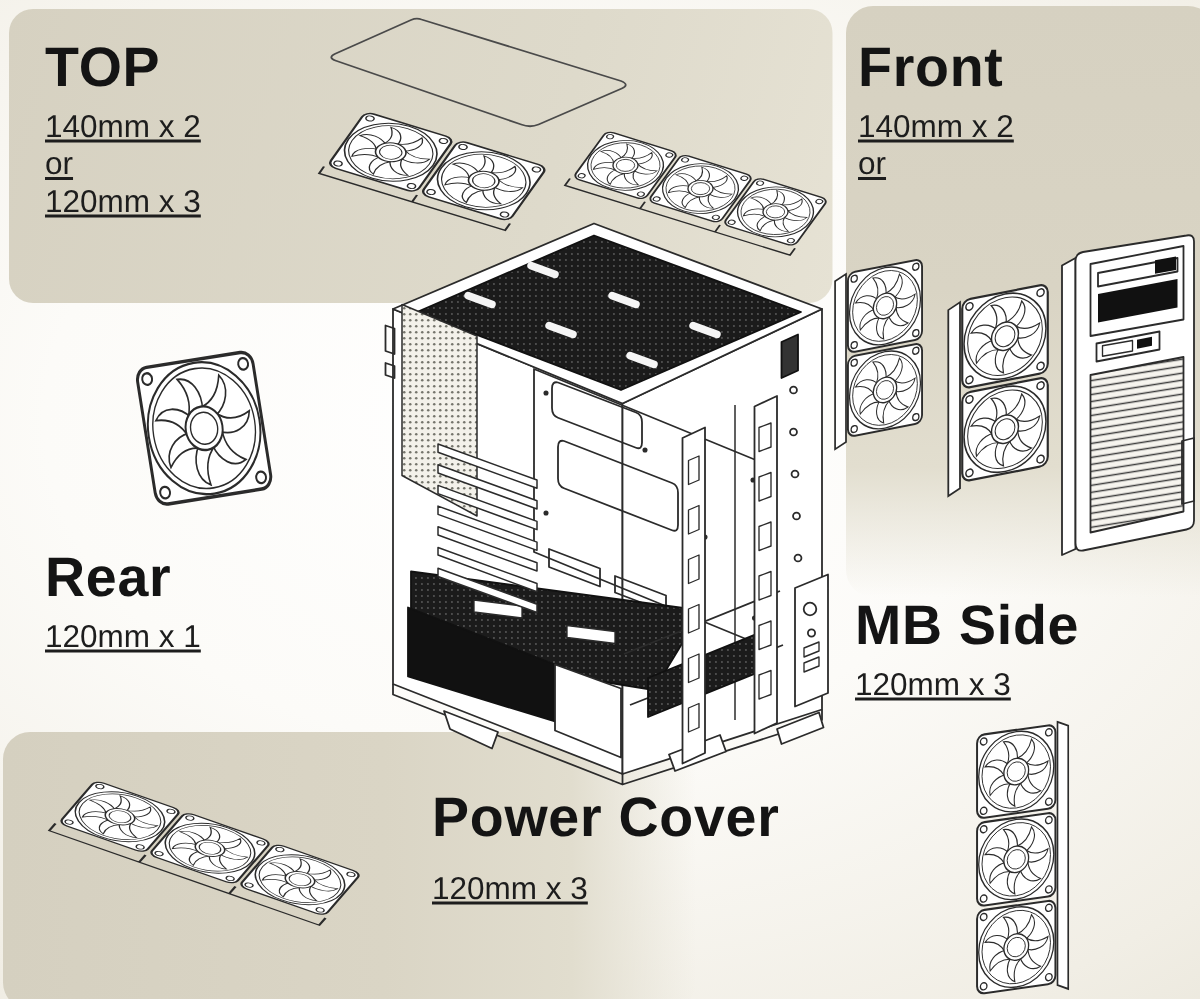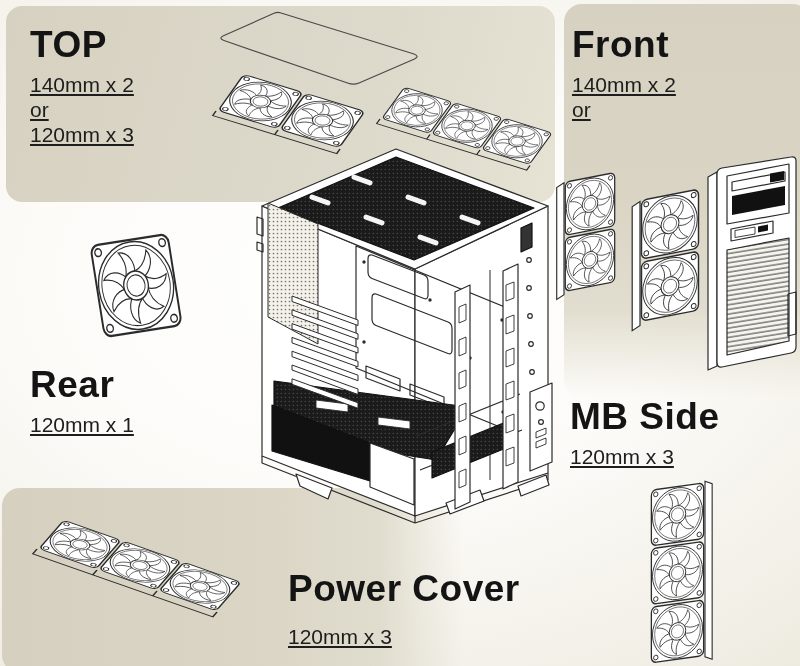--- a/index.html
+++ b/index.html
@@ -24,21 +24,21 @@
   }
   svg.art{position:absolute;left:0;top:0;}
   .label{position:absolute;z-index:5;}
   .label .title{font-weight:700;font-size:37px;line-height:42px;letter-spacing:.5px;color:#141414;}
   .label .spec{font-size:21px;line-height:25px;color:#1d1d1d;text-decoration:underline;}
   .label .gap{height:6px;}
   #label-top{left:30px;top:24px;width:200px;}
   #label-front{left:572px;top:24px;width:200px;}
   #label-rear{left:30px;top:364px;width:200px;}
   #label-mb{left:570px;top:396px;width:205px;}
-  #label-power{left:288px;top:568px;width:275px;}
+  #label-power{left:288px;top:524px;width:275px;}
   #label-power .gap{height:14px;}
 </style>
 </head>
 <body>
 
 <div class="stage">
 
   <div class="panel" id="panel-top-left"></div>
   <div class="panel" id="panel-front"></div>
   <div class="panel" id="panel-bottom-left"></div>

